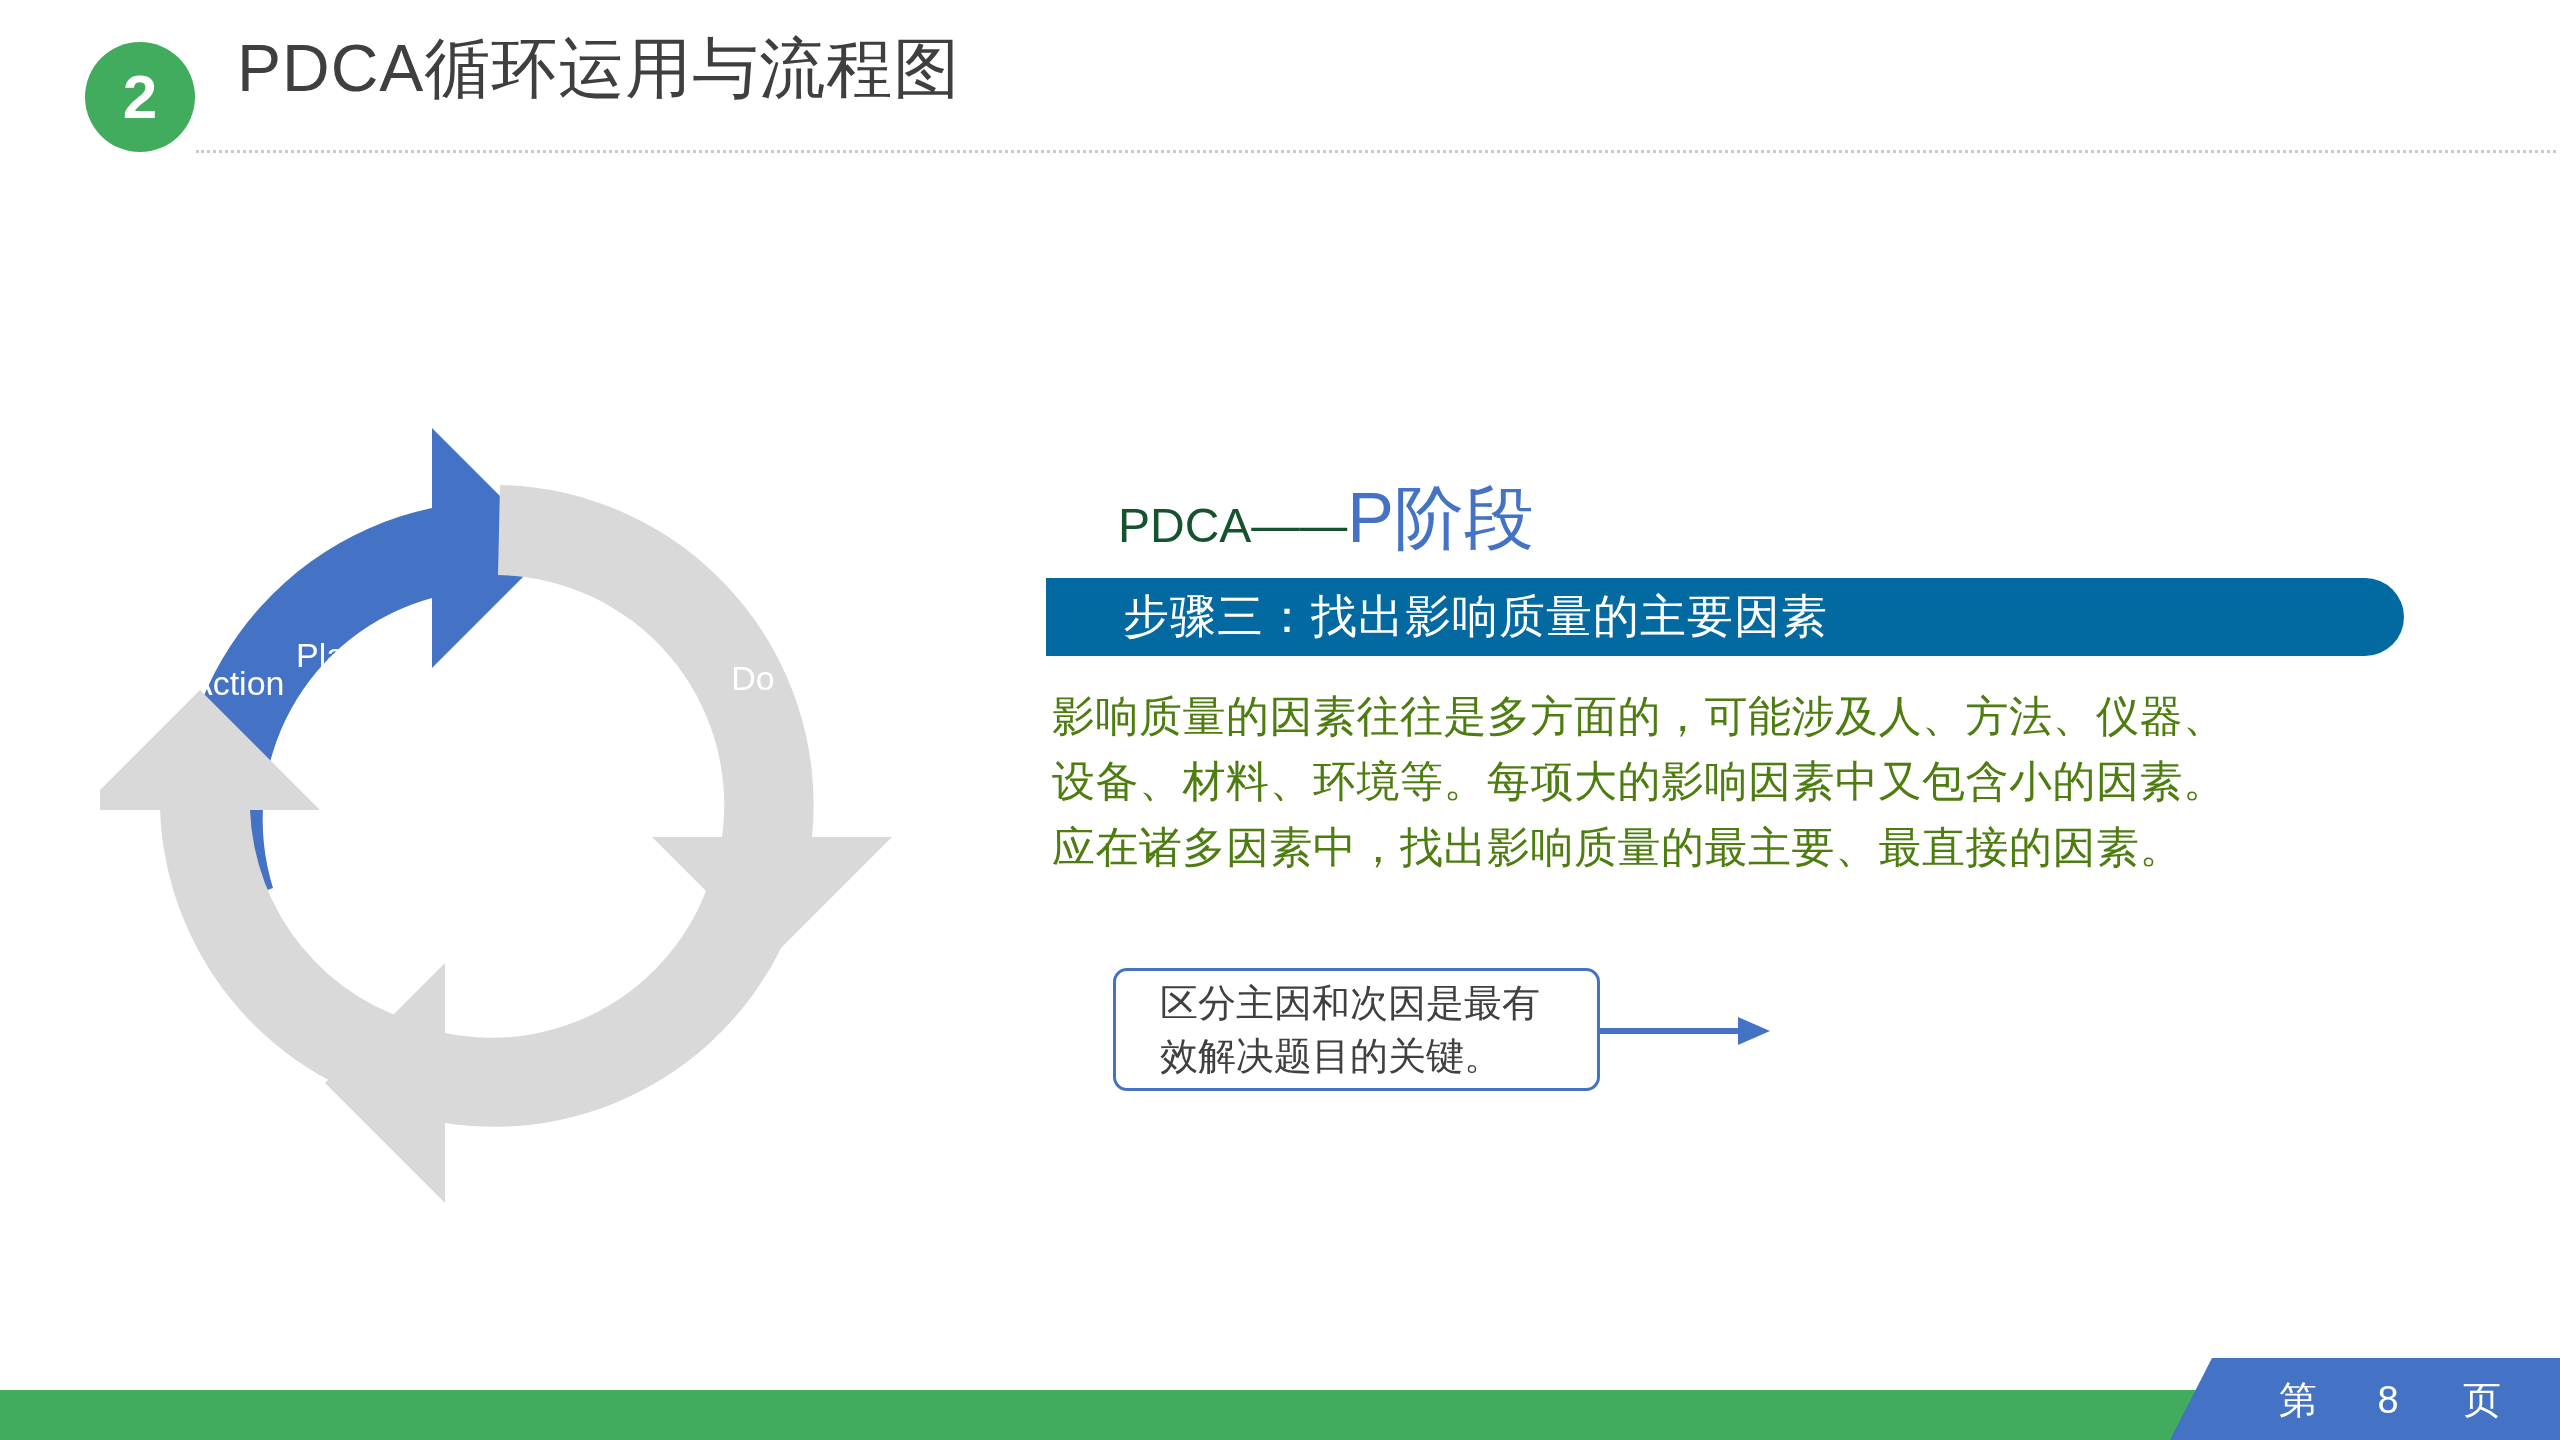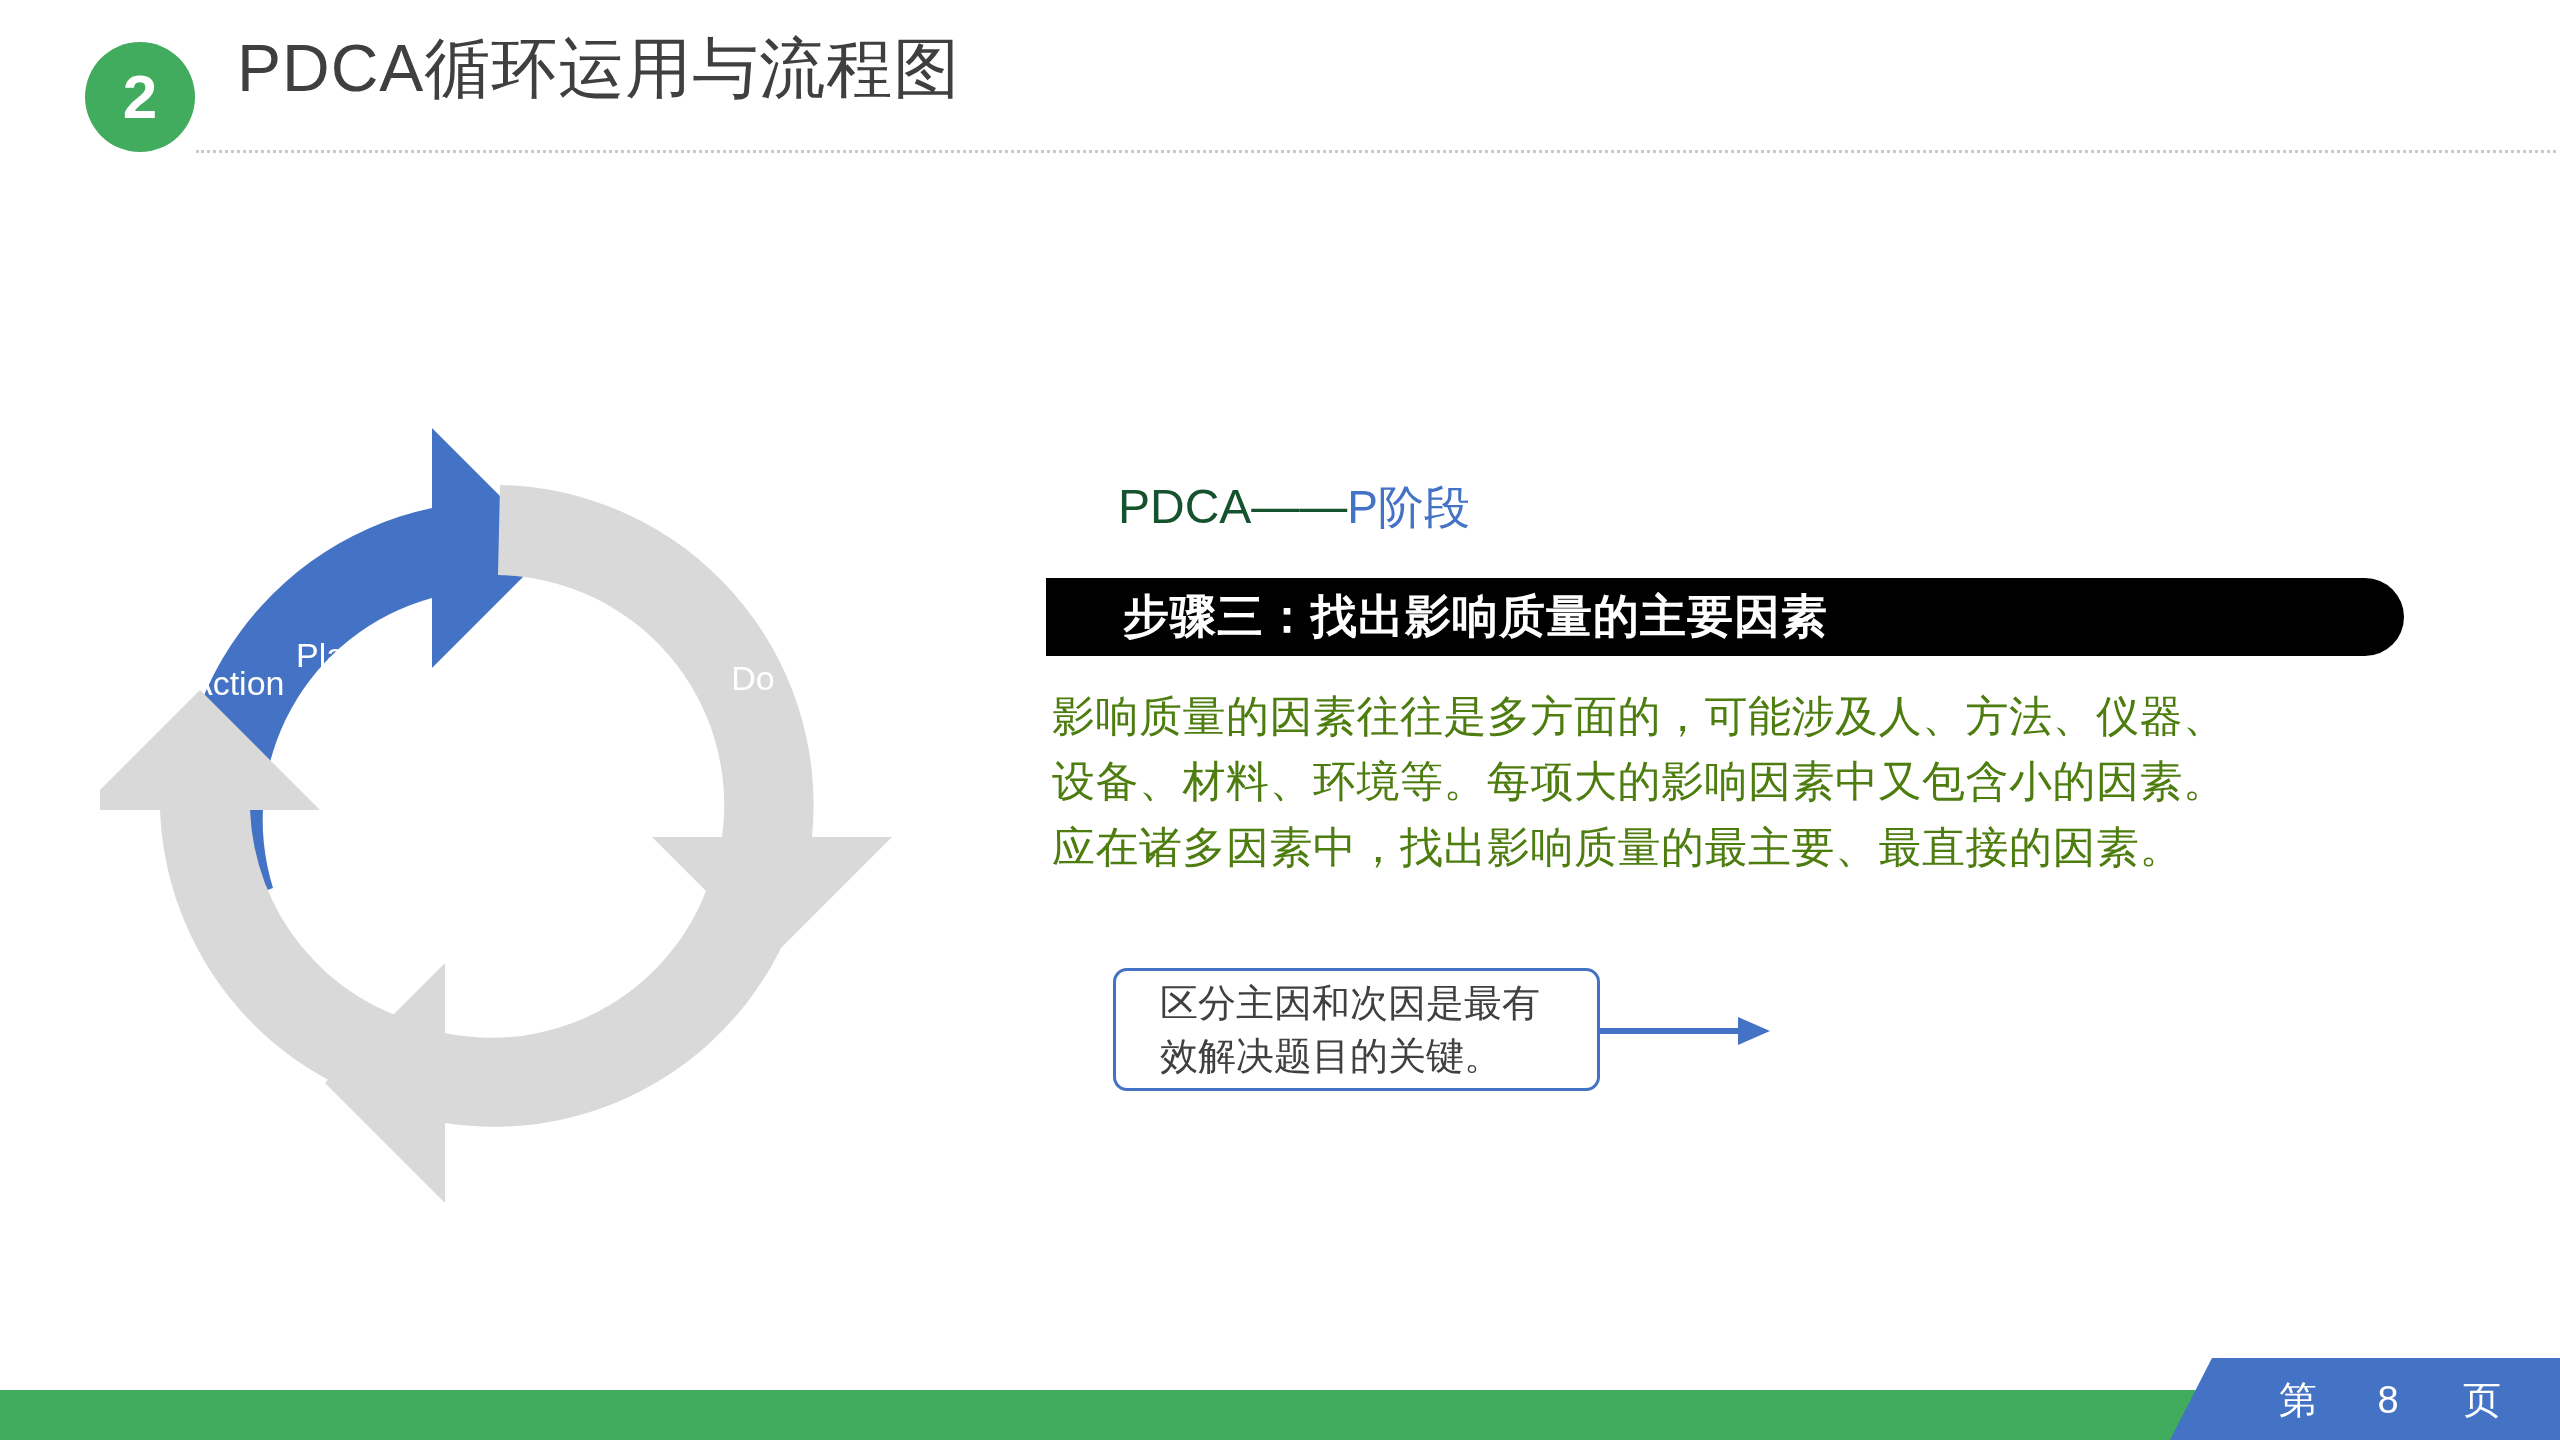--- a/index.html
+++ b/index.html
@@ -79,21 +79,21 @@
     top: 483px;
     white-space: nowrap;
     line-height: 1;
   }
   #pdca-stage-prefix {
     font-size: 48px;
     color: #BFBFBF;
     vertical-align: baseline;
   }
   #pdca-stage-name {
-    font-size: 46px;
+    font-size: 70px;
     color: #4472C4;
     vertical-align: baseline;
   }
 
   #step-banner {
     position: absolute;
     left: 1046px;
     top: 578px;
     width: 1358px;
     height: 78px;
@@ -252,21 +252,21 @@
                  Z" fill="#D9D9D9"></path>
       </g>
       <text class="wheel-label" x="90" y="305" text-anchor="start">Action</text>
     </svg>
   </div>
 
   <div id="pdca-stage-heading">
     <span id="pdca-stage-prefix" style="color: #14532d; margin-top: 32px;">PDCA——</span><span id="pdca-stage-name" style="color: rgb(68, 114, 196);">P阶段</span>
   </div>
 
-  <div id="step-banner" style="background: #000000; font-weight: bold;">
+  <div id="step-banner" style="background: #0369a1;">
     <span id="step-banner-label">步骤三：找出影响质量的主要因素</span>
   </div>
 
   <div id="body-paragraph">影响质量的因素往往是多方面的，可能涉及人、方法、仪器、设备、材料、环境等。每项大的影响因素中又包含小的因素。应在诸多因素中，找出影响质量的最主要、最直接的因素。</div>
 
   <div id="callout-box" style="border-color: rgb(68, 114, 196);">
     <span id="callout-text">区分主因和次因是最有效解决题目的关键。</span>
   </div>
 
   <div id="callout-arrow">

